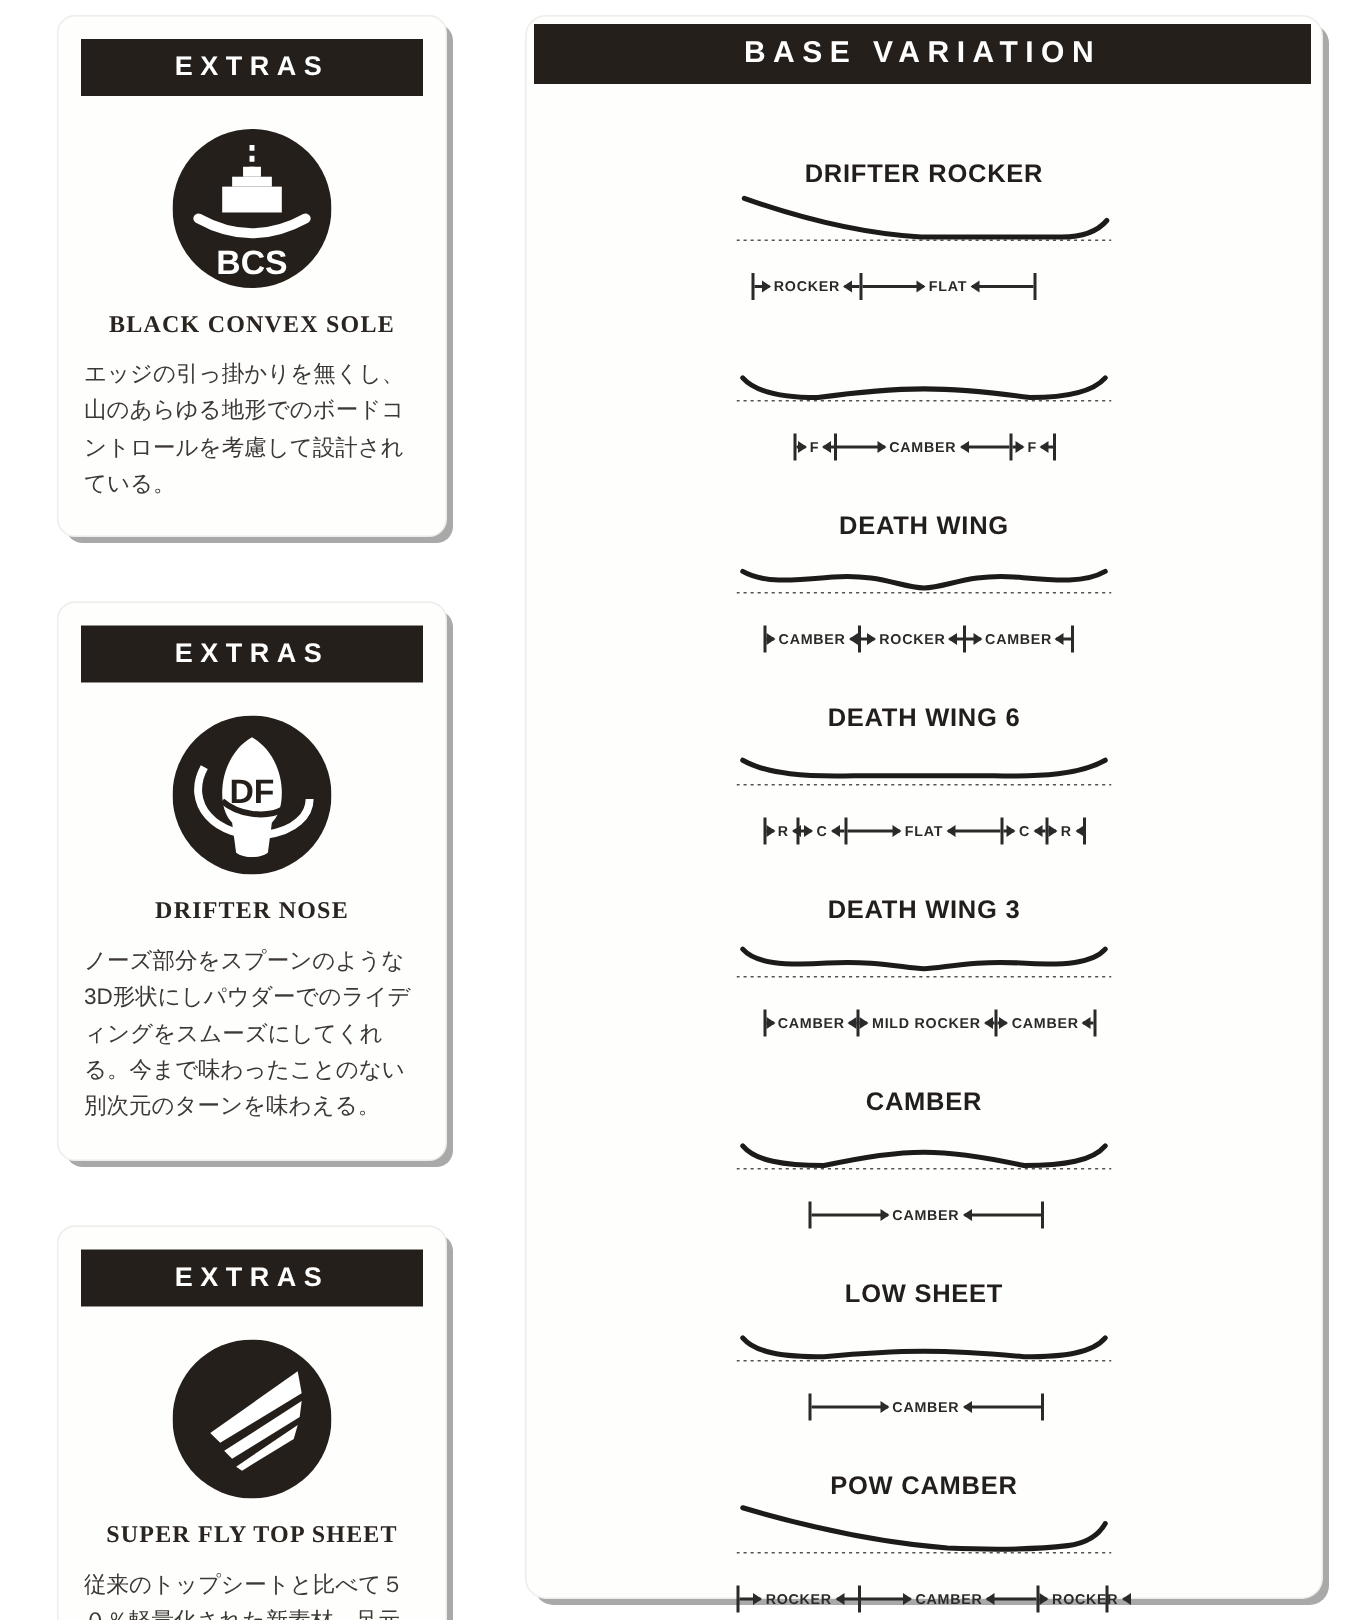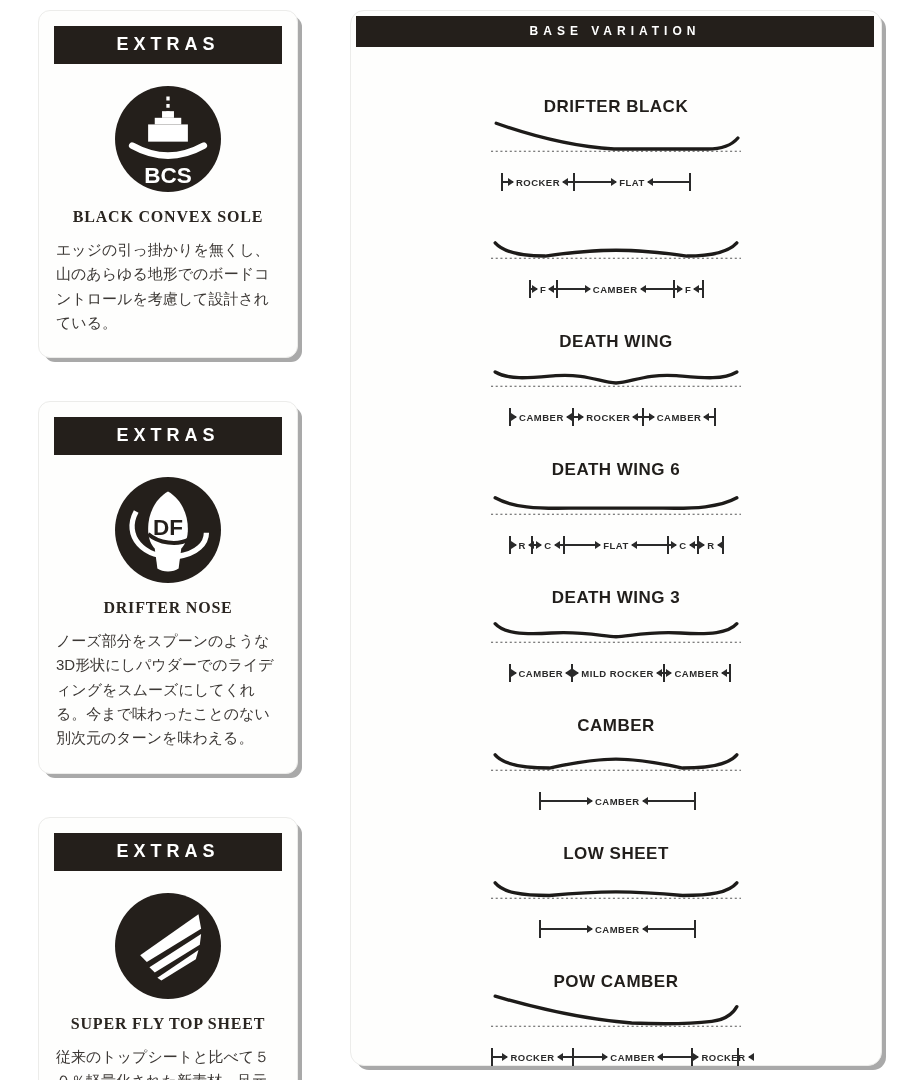--- a/index.html
+++ b/index.html
@@ -46,21 +46,21 @@
   .card-desc {
     font-size: 15px;
     line-height: 1.62;
     color: #3c3835;
     margin: 12px 17px 0 17px;
     text-align: left;
   }
 
   
   .right-panel { width: 532px; height: 1056px; flex: none; border-radius: 14px; }
-  .right-panel .bar { margin: 5px 7px 0 5px; font-size: 12px; letter-spacing: 5px; }
+  .right-panel .bar { margin: 5px 7px 0 5px; font-size: 20px; letter-spacing: 5px; }
 
   .profiles { padding-top: 50px; display: flex; flex-direction: column; gap: 33px; }
 
   .profile { width: 250px; margin: 0 auto; }
   .profile-title {
     text-align: center;
     font-weight: bold;
     font-size: 17px;
     letter-spacing: 0.5px;
     color: #211e1b;
@@ -138,21 +138,21 @@
         </div>
         <h2 class="card-title">SUPER FLY TOP SHEET</h2>
         <p class="card-desc">従来のトップシートと比べて５０％軽量化された新素材。足元の軽さによるスウィングウェイトの軽さは別次元。</p>
       </section>
     </div>
 
   <div class="card right-panel">
     <div class="bar">BASE VARIATION</div>
     <div class="profiles">
         <div class="profile">
-          <div class="profile-title">DRIFTER BLACK</div>
+          <div class="profile-title">DRIFTER ROCKER</div>
           <svg class="board-svg" viewBox="0 0 240 38" preserveAspectRatio="none">
             <line x1="0" x2="240" y1="31.5" y2="31.5" stroke="#555" stroke-width="1" stroke-dasharray="2 2.5"></line>
             <path d="M5,5 C45,19 85,27.5 118,29.5 L208,29.5 C222,29.5 231,26 237,19" fill="none" stroke="#1d1b19" stroke-width="3.2" stroke-linecap="round"></path>
           </svg>
           <div class="seg-row" style="margin-left: 4%; width: 76%;">
             <div class="seg-bar"></div>
             <div class="seg" style="flex-grow: 38;">
               <div class="arr head-right"></div>
               <span class="seg-label">ROCKER</span>
               <div class="arr head-left"></div>

